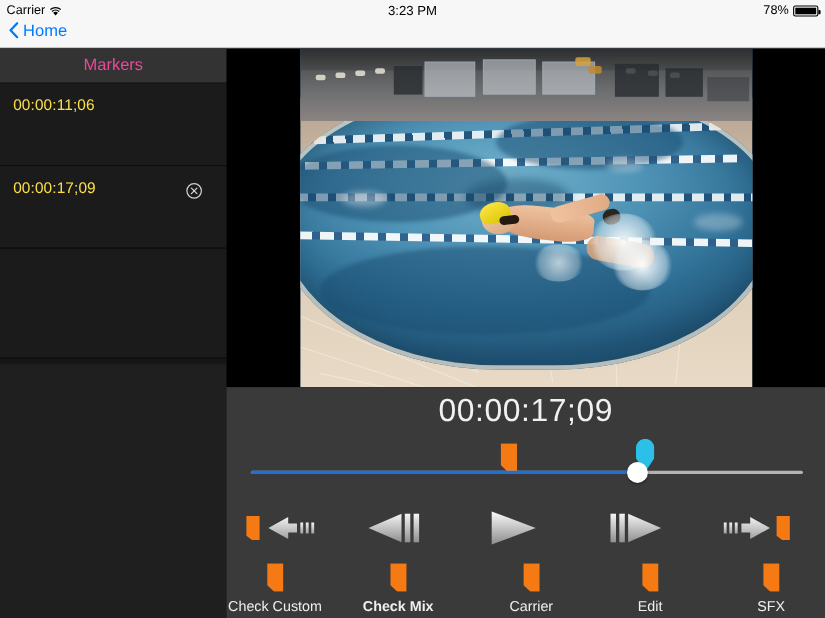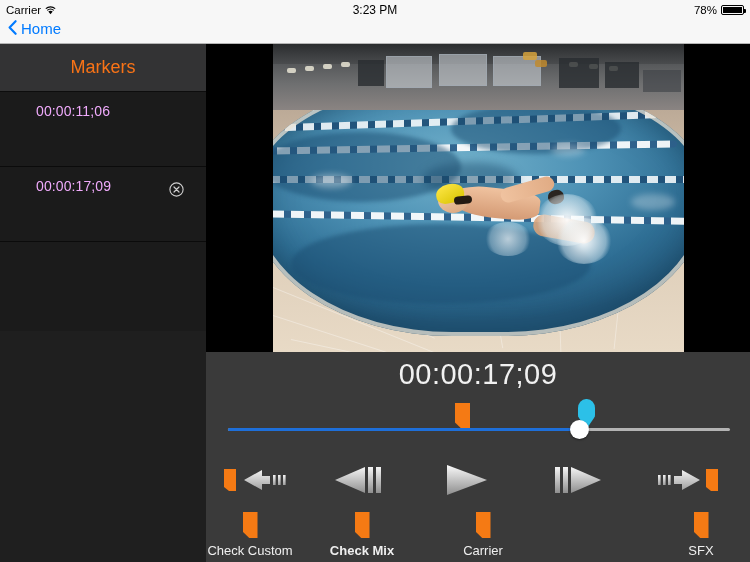--- a/index.html
+++ b/index.html
@@ -37,30 +37,30 @@
     color: #007aff; font-size: 15px; cursor: pointer;
   }
   .chev { display: inline-block; width: 9px; height: 15px; }
 
   
   .sidebar {
     position: absolute; left: 0; top: 44px; width: 206px; height: 518px;
     background: #161616;
   }
   .markers-header {
-    height: 48px; background: #333334; color: #f97316;
-    font-size: 18px; display: flex; align-items: center; justify-content: center;
+    height: 32px; background: #333334; color: #ec4899;
+    font-size: 15px; display: flex; align-items: center; justify-content: center;
     border-bottom: 1px solid #0d0d0d;
   }
   .marker-row {
     height: 75px; background: #1b1b1b;
     border-bottom: 1px solid #0b0b0b;
     position: relative; padding: 11px 12px 0 12px; cursor: pointer;
   }
-  .marker-tc { color: #f0abfc; font-size: 14px; letter-spacing: 0.1px; margin-left: 24px; }
+  .marker-tc { color: #fde047; font-size: 14px; letter-spacing: 0.1px; }
   .marker-label { color: #f2f2f2; font-size: 14px; margin-top: 15px; }
   .del-icon { position: absolute; right: 22px; top: 15px; width: 15px; height: 15px; cursor: pointer; }
   .sidebar-fill { background: #1b1b1b; height: 100px; border-bottom: 1px solid #0b0b0b; }
   .sidebar-rest { position: absolute; left: 0; top: 287px; width: 206px; bottom: 0; background: #1f1f1f; }
 
   
   .stage {
     position: absolute; left: 206px; top: 44px; width: 544px; height: 308px;
     background: #000; overflow: hidden;
   }
@@ -443,20 +443,24 @@
         <div class="mlabel">Check Custom</div>
       </div>
       <div class="mbtn" style="left:102px;font-weight:bold;">
         <div class="mflag"></div>
         <div class="mlabel">Check Mix</div>
       </div>
       <div class="mbtn" style="left:223px;">
         <div class="mflag"></div>
         <div class="mlabel">Carrier</div>
       </div>
+      <div class="mbtn" style="left:331px;">
+        <div class="mflag"></div>
+        <div class="mlabel">Edit</div>
+      </div>
       <div class="mbtn" style="left:441px;">
         <div class="mflag"></div>
         <div class="mlabel">SFX</div>
       </div>
     </div>
 
   </div>
 </div>
 
 </body></html>

